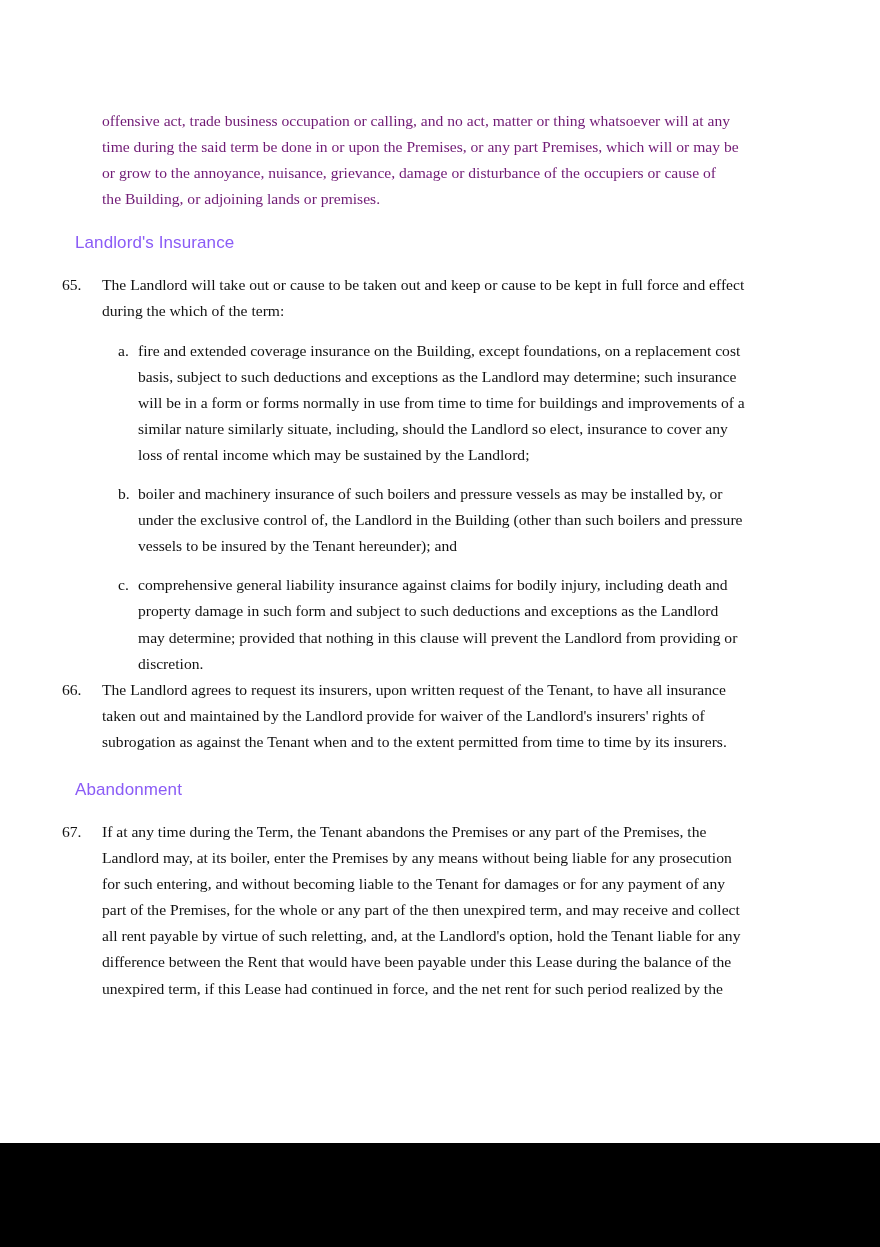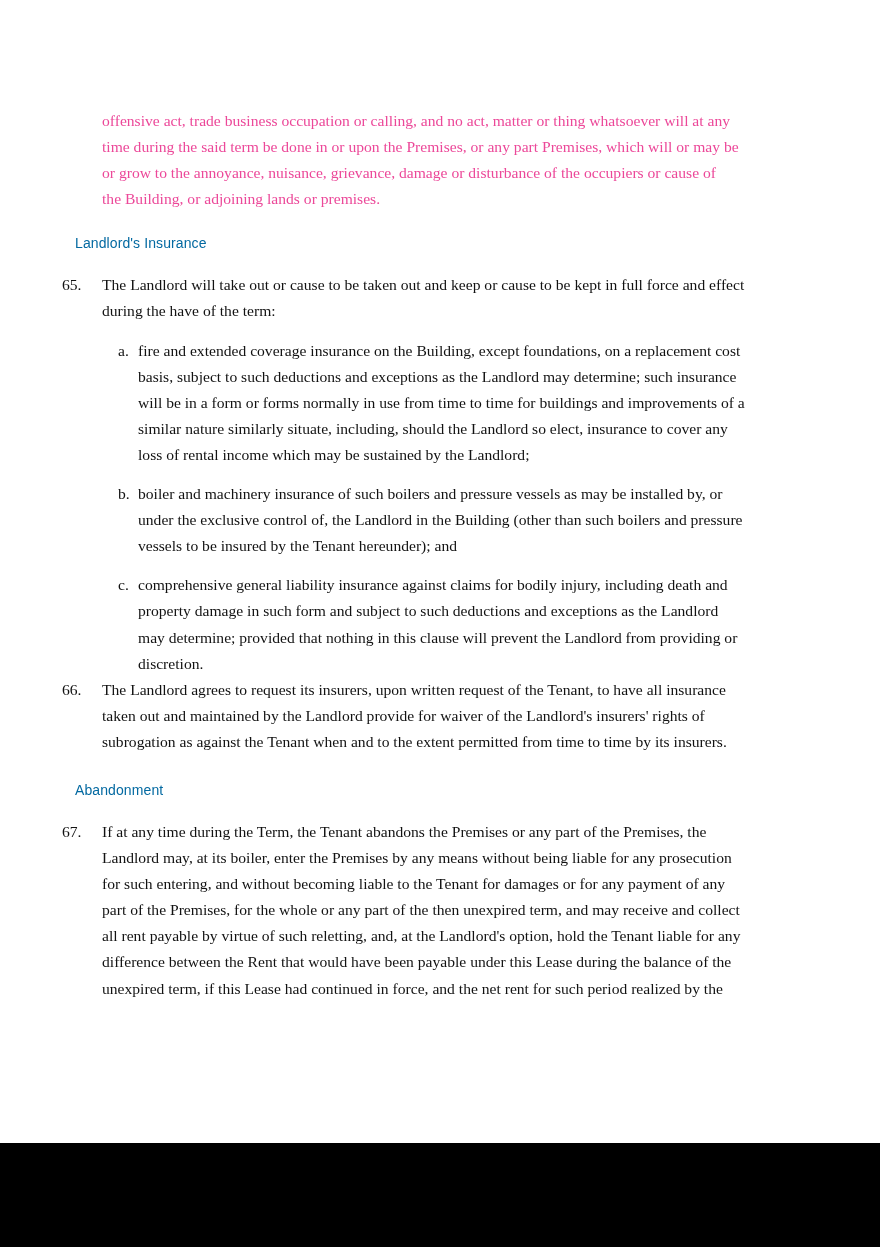--- a/index.html
+++ b/index.html
@@ -23,36 +23,36 @@
     top: 0;
     width: 880px;
     padding-top: 108px;
   }
   
   .para {
     margin: 0;
     padding: 0 65px 0 102px;
     font-size: 15.6px;
     line-height: 26.1px;
-    color: #ec4899;
+    color: #701a75;
     text-align: left;
   }
   .para .ln {
     display: block;
     white-space: pre;
   }
   
   .heading {
     margin: 0;
     padding: 0 0 0 75px;
     font-family: "Liberation Sans", "DejaVu Sans", sans-serif;
-    font-size: 14px;
+    font-size: 17px;
     font-weight: 400;
     line-height: 24px;
-    color: #0369a1;
+    color: #8b5cf6;
     letter-spacing: 0.1px;
   }
   .heading-insurance { margin-top: 19px; margin-bottom: 17px; }
   .heading-abandon   { margin-top: 23px; margin-bottom: 17px; }
 
   
   .clause {
     position: relative;
     padding-left: 102px;
     padding-right: 52px;
@@ -125,21 +125,21 @@
         <span class="ln">or grow to the annoyance, nuisance, grievance, damage or disturbance of the occupiers or cause of</span>
         <span class="ln">the Building, or adjoining lands or premises.</span>
       </p>
 
     <h2 class="heading heading-insurance">Landlord's Insurance</h2>
 
     <div class="clause">
       <span class="clause-marker">65.</span>
       <div class="clause-65-body" id="clause-65-lines">
           <span class="ln">The Landlord will take out or cause to be taken out and keep or cause to be kept in full force and effect</span>
-          <span class="ln">during the have of the term:</span>
+          <span class="ln">during the which of the term:</span>
         </div>
 
       <ol class="subitems" id="clause-65-subitems">
           <li class="subitem">
             <span class="subitem-marker">a.</span>
             <div>
               <span class="ln">fire and extended coverage insurance on the Building, except foundations, on a replacement cost</span>
               <span class="ln">basis, subject to such deductions and exceptions as the Landlord may determine; such insurance</span>
               <span class="ln">will be in a form or forms normally in use from time to time for buildings and improvements of a</span>
               <span class="ln">similar nature similarly situate, including, should the Landlord so elect, insurance to cover any</span>

